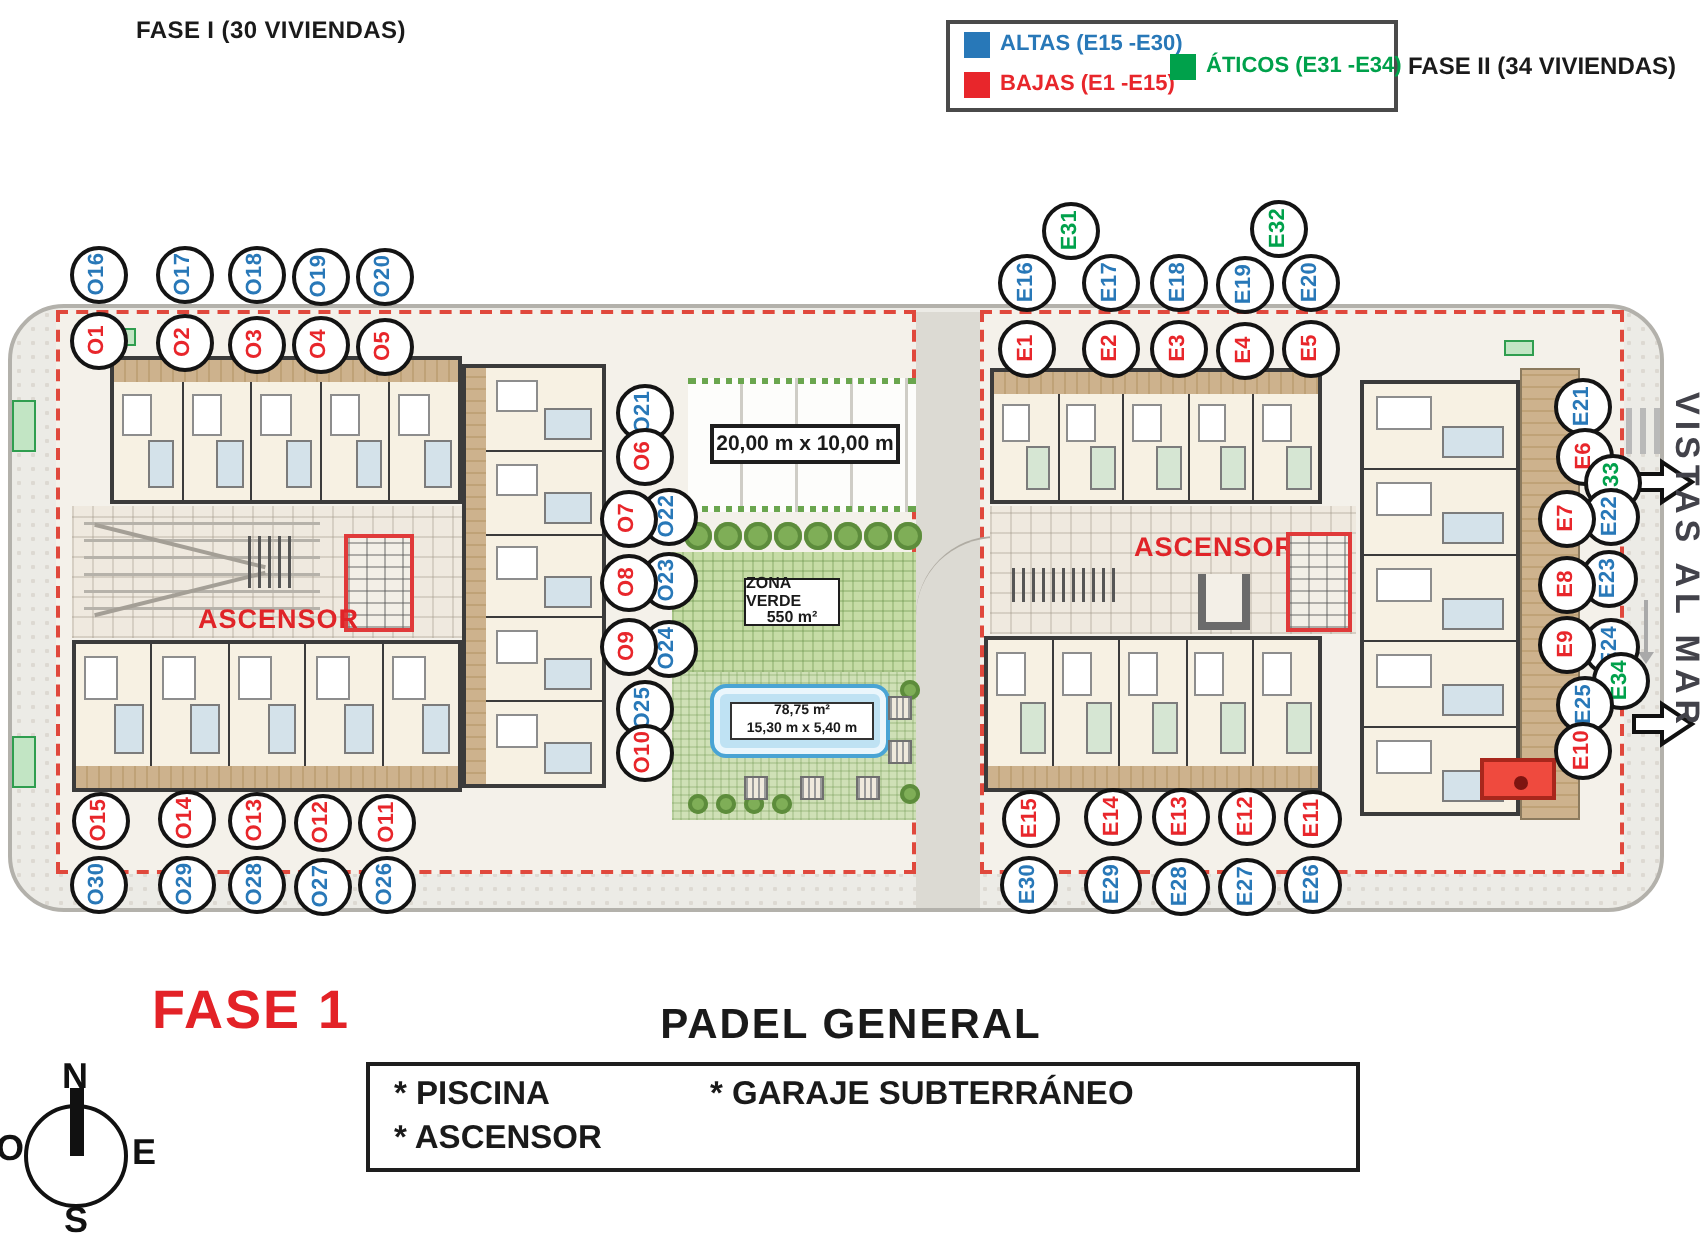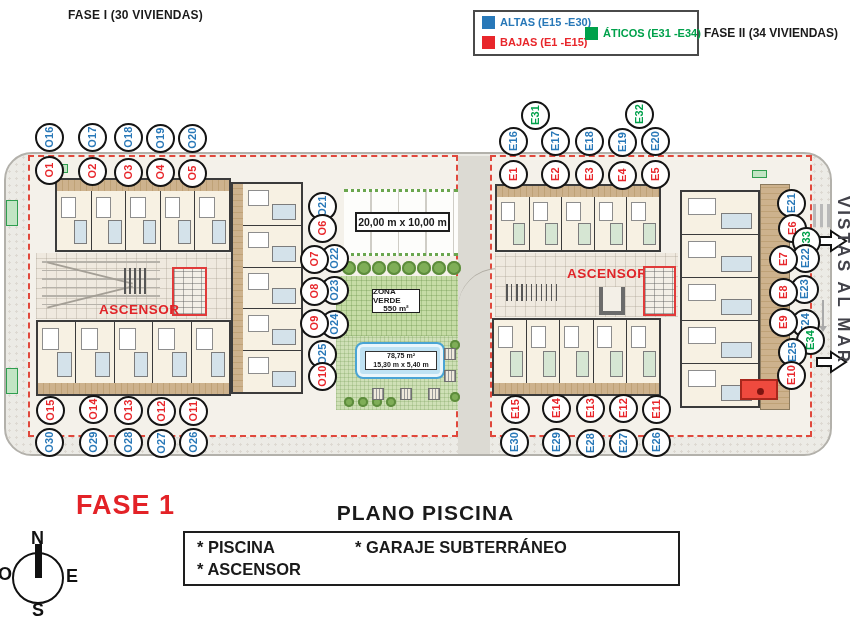--- a/index.html
+++ b/index.html
@@ -484,21 +484,21 @@
       <div class="ucircle" style="left: 608.5px; top: 428.5px;">
         <span style="color: rgb(40, 120, 184);">E27</span>
       </div>
       <div class="ucircle" style="left: 641.5px; top: 427.5px;">
         <span style="color: rgb(40, 120, 184);">E26</span>
       </div>
     </div>
 
   <div class="abs fase-label" id="fase1-label">FASE 1</div>
 
-  <div class="abs" id="plano-title">PLANO PISCINA</div>
+  <div class="abs" id="plano-title">PADEL GENERAL</div>
   <div class="abs" id="features-box">
     <div>* PISCINA</div>
     <div>* GARAJE SUBTERRÁNEO</div>
     <div></div>
     <div>* ASCENSOR</div>
   </div>
 
   <div class="abs" id="compass-circle"></div>
   <div class="abs" id="compass-needle"></div>
   <div class="cletter" id="c-n">N</div>

